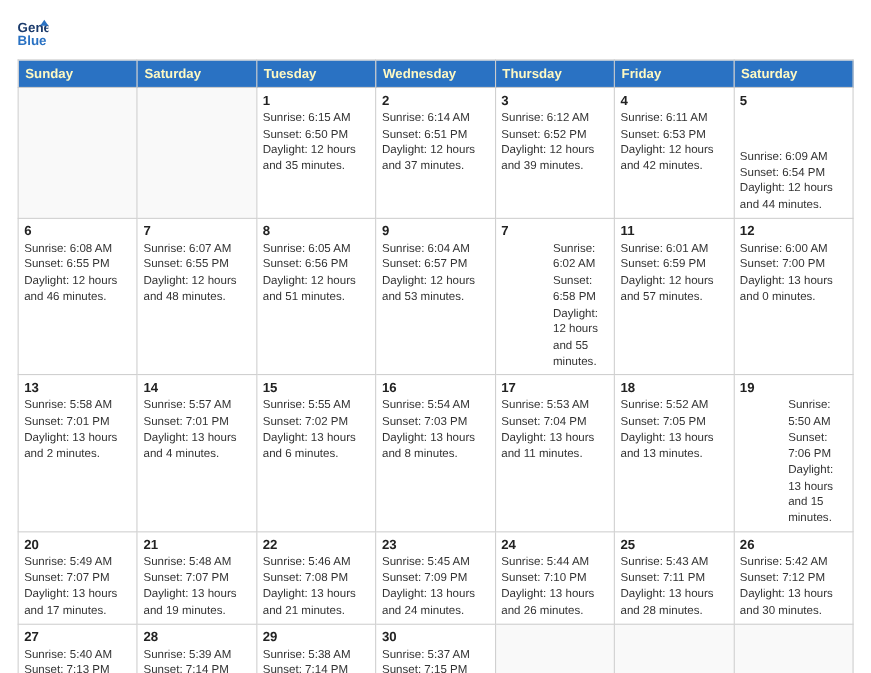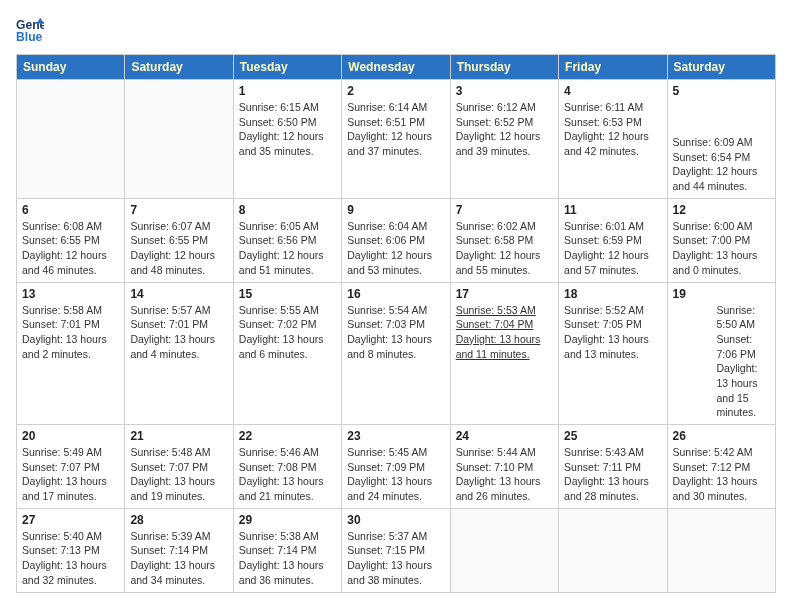--- a/index.html
+++ b/index.html
@@ -157,26 +157,26 @@
         </td>
         <td>
           <div class="day-number">8</div>
           <div class="day-detail" style="white-space: pre-line;">Sunrise: 6:05 AM
 Sunset: 6:56 PM
 Daylight: 12 hours and 51 minutes.</div>
         </td>
         <td>
           <div class="day-number">9</div>
           <div class="day-detail" style="white-space: pre-line;">Sunrise: 6:04 AM
-Sunset: 6:06 PM
+Sunset: 6:57 PM
 Daylight: 12 hours and 53 minutes.</div>
         </td>
         <td>
           <div class="day-number">7</div>
-          <div class="day-detail" style="white-space: pre-line;">Sunrise: 6:02 AM
+          <div class="day-detail" style="white-space: pre-line; margin-left: 47px;">Sunrise: 6:02 AM
 Sunset: 6:58 PM
 Daylight: 12 hours and 55 minutes.</div>
         </td>
         <td>
           <div class="day-number">11</div>
           <div class="day-detail" style="white-space: pre-line;">Sunrise: 6:01 AM
 Sunset: 6:59 PM
 Daylight: 12 hours and 57 minutes.</div>
         </td>
         <td>
@@ -206,21 +206,21 @@
 Daylight: 13 hours and 6 minutes.</div>
         </td>
         <td>
           <div class="day-number">16</div>
           <div class="day-detail" style="white-space: pre-line;">Sunrise: 5:54 AM
 Sunset: 7:03 PM
 Daylight: 13 hours and 8 minutes.</div>
         </td>
         <td>
           <div class="day-number">17</div>
-          <div class="day-detail" style="white-space: pre-line; text-decoration: underline;">Sunrise: 5:53 AM
+          <div class="day-detail" style="white-space: pre-line;">Sunrise: 5:53 AM
 Sunset: 7:04 PM
 Daylight: 13 hours and 11 minutes.</div>
         </td>
         <td>
           <div class="day-number">18</div>
           <div class="day-detail" style="white-space: pre-line;">Sunrise: 5:52 AM
 Sunset: 7:05 PM
 Daylight: 13 hours and 13 minutes.</div>
         </td>
         <td>

